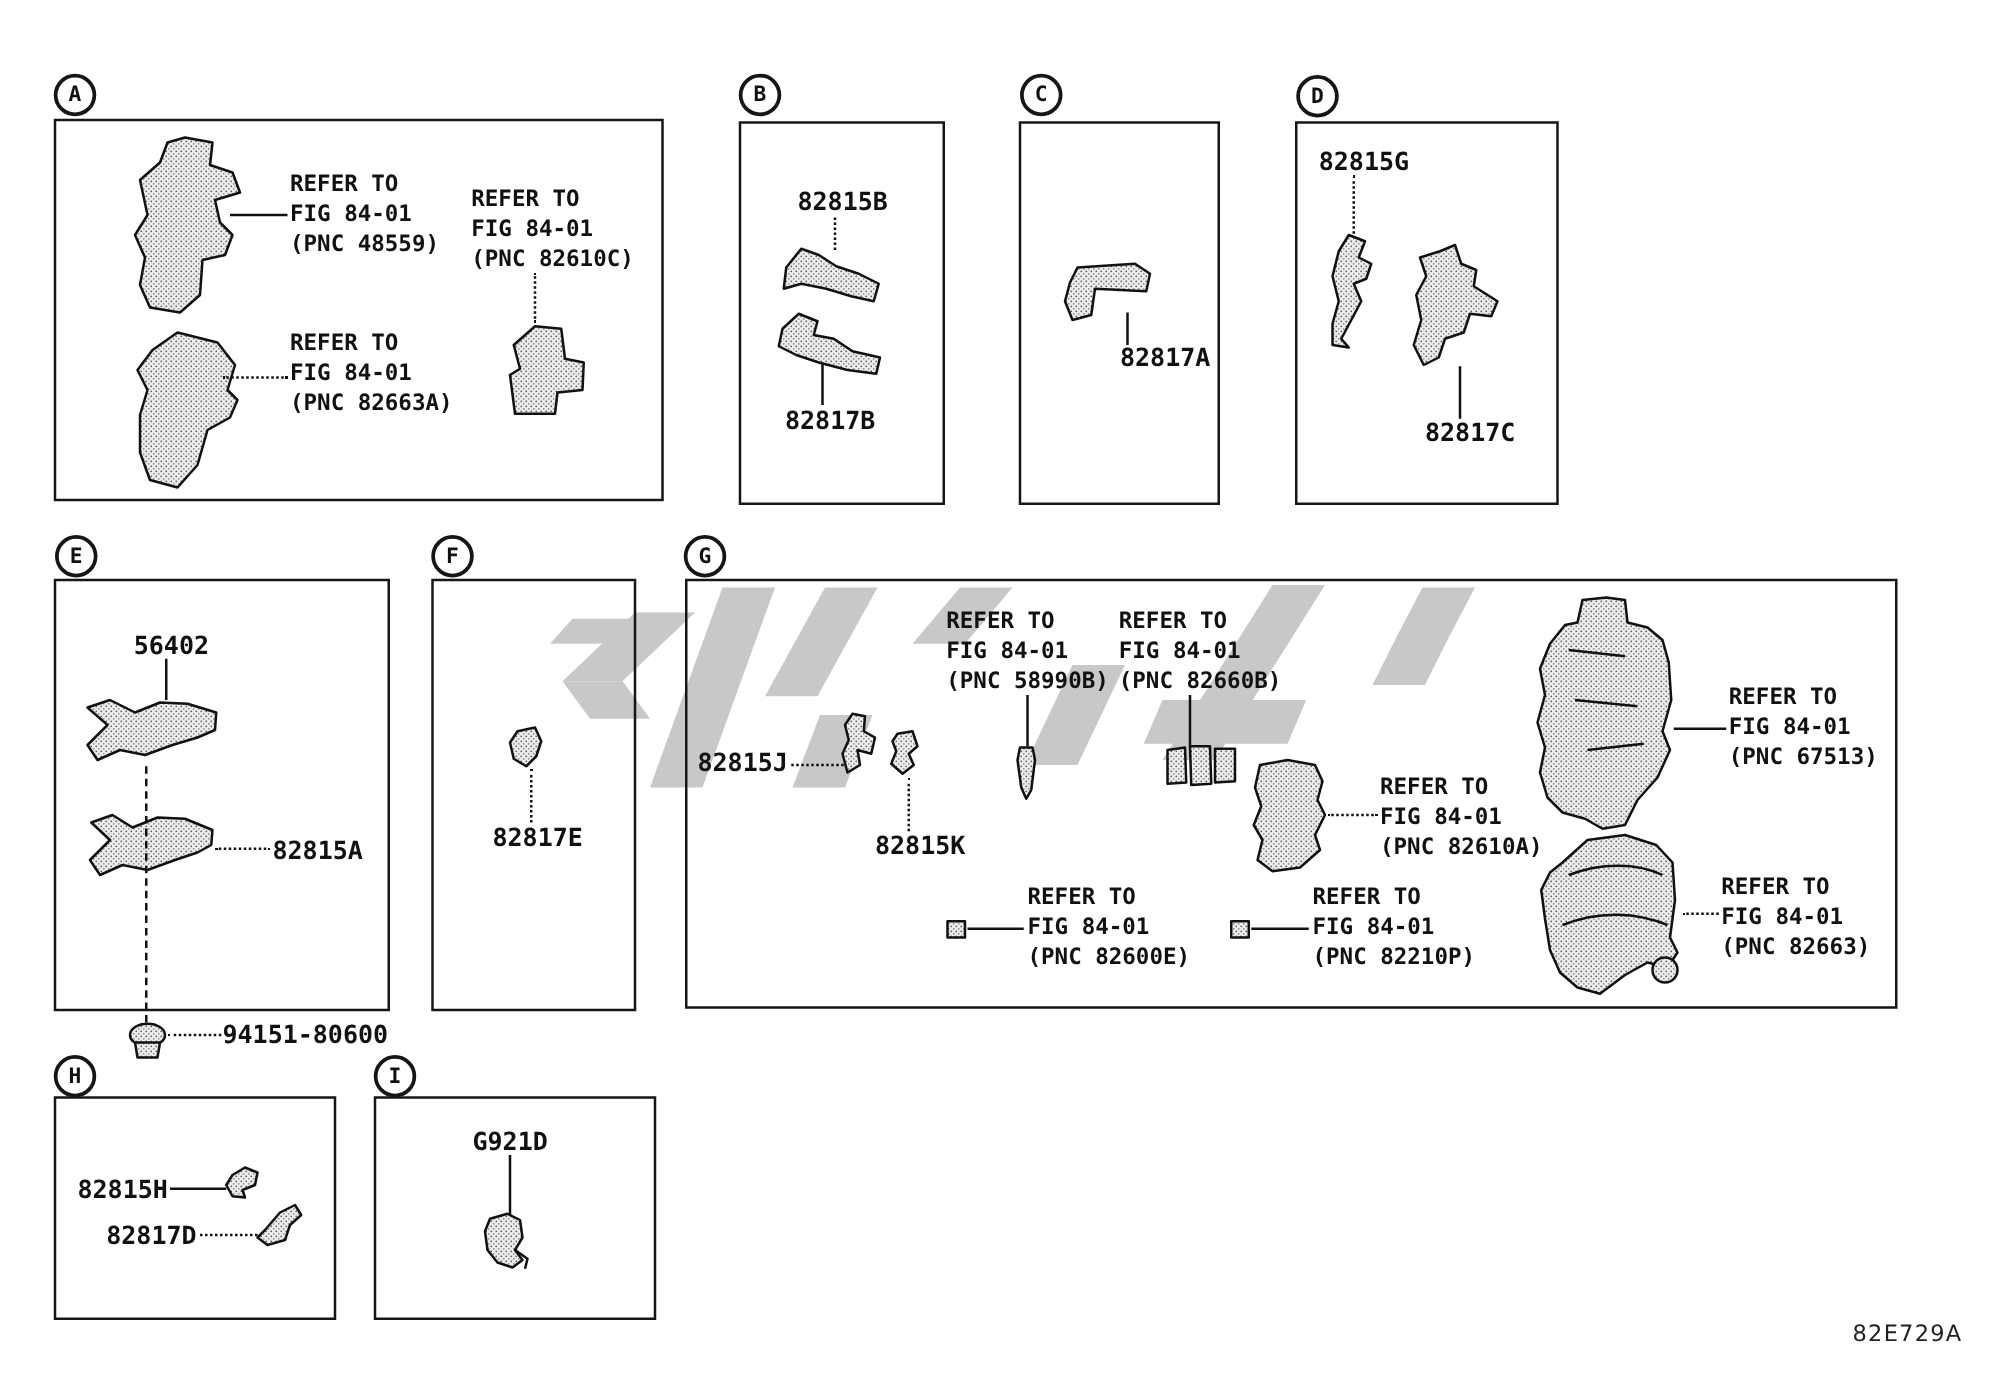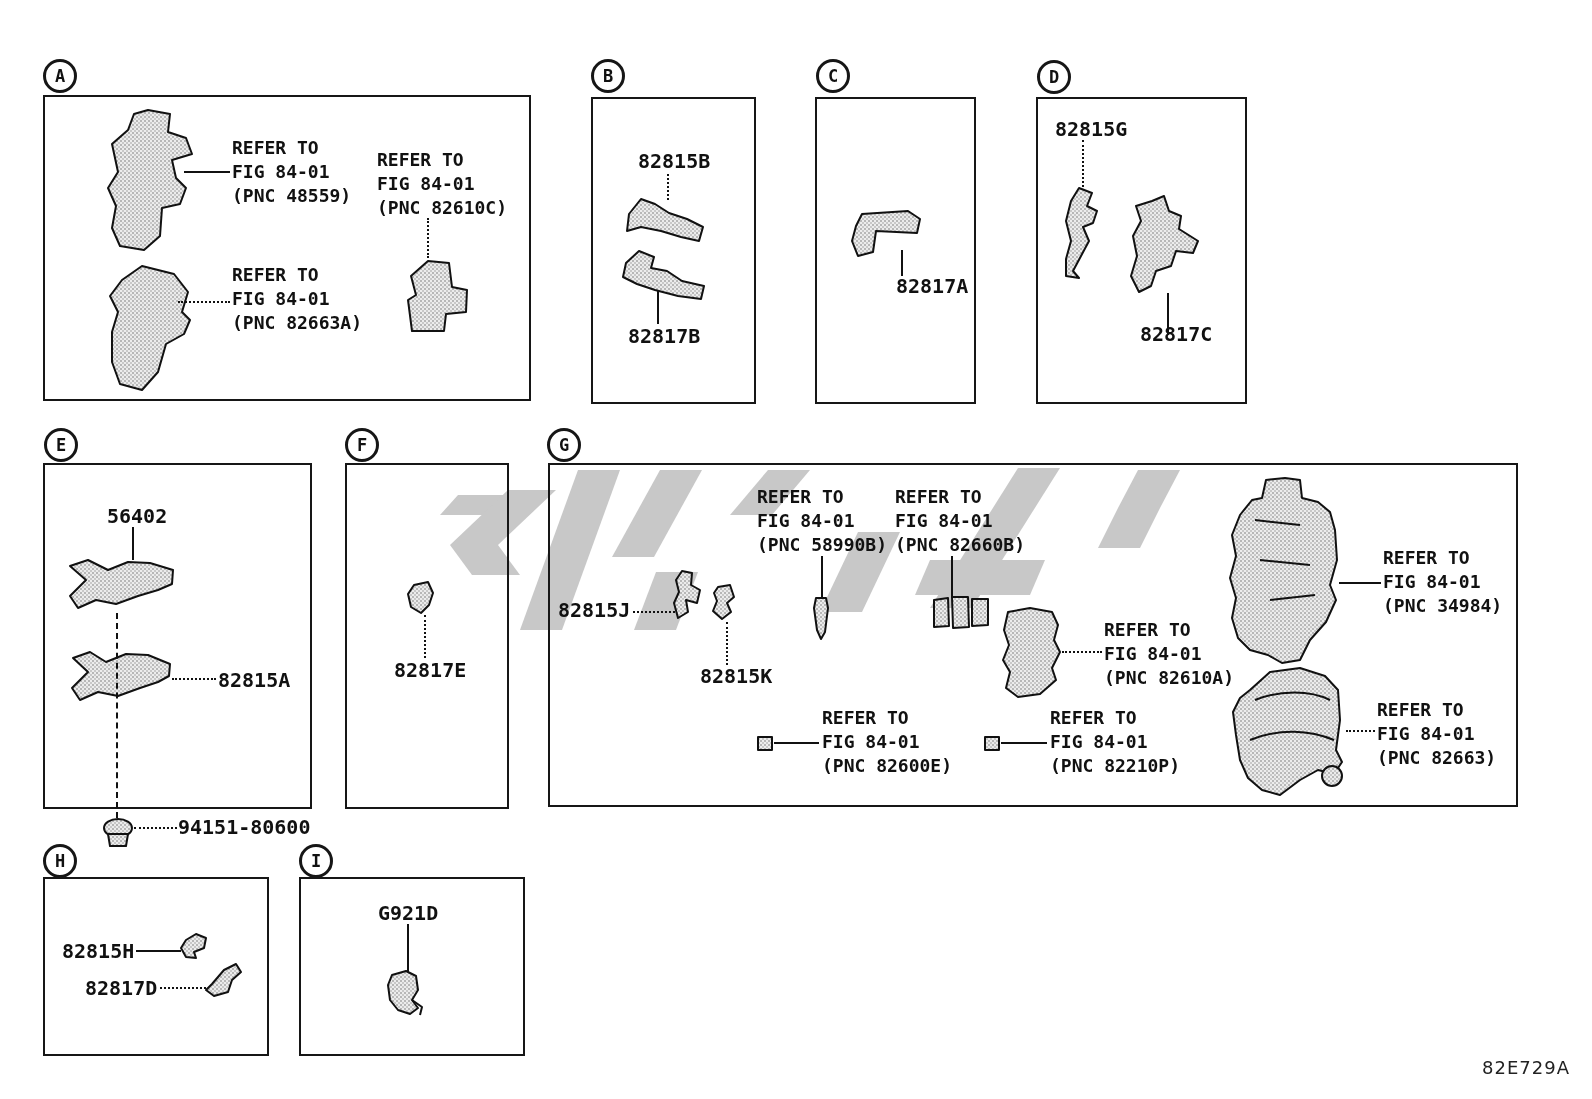--- a/index.html
+++ b/index.html
@@ -169,21 +169,21 @@
 
   <div class="lh-s" style="left:136px;top:950px;width:45px"></div>
   <div class="lh-d" style="left:160px;top:987px;width:46px"></div>
 
   <div class="lv-s" style="left:407px;top:924px;height:48px"></div>
 
   <div class="pn" style="left:638px;top:149px">82815B</div>
   <div class="pn" style="left:628px;top:324px">82817B</div>
   <div class="pn" style="left:896px;top:274px">82817A</div>
   <div class="pn" style="left:1055px;top:117px">82815G</div>
-  <div class="pn" style="left:1140px;top:322px">82817C</div>
+  <div class="pn" style="left:1140px;top:334px">82817C</div>
   <div class="pn" style="left:107px;top:504px">56402</div>
   <div class="pn" style="left:218px;top:668px">82815A</div>
   <div class="pn" style="left:178px;top:815px">94151-80600</div>
   <div class="pn" style="left:394px;top:658px">82817E</div>
   <div class="pn" style="left:558px;top:598px">82815J</div>
   <div class="pn" style="left:700px;top:664px">82815K</div>
   <div class="pn" style="left:62px;top:939px">82815H</div>
   <div class="pn" style="left:85px;top:976px">82817D</div>
   <div class="pn" style="left:378px;top:901px">G921D</div>
 
@@ -223,21 +223,21 @@
     <div>(PNC 82600E)</div>
   </div>
   <div class="ref" style="left:1050px;top:706px">
     <div>REFER TO</div>
     <div>FIG 84-01</div>
     <div>(PNC 82210P)</div>
   </div>
   <div class="ref" style="left:1383px;top:546px">
     <div>REFER TO</div>
     <div>FIG 84-01</div>
-    <div>(PNC 34984)</div>
+    <div>(PNC 67513)</div>
   </div>
   <div class="ref" style="left:1377px;top:698px">
     <div>REFER TO</div>
     <div>FIG 84-01</div>
     <div>(PNC 82663)</div>
   </div>
 
   <div class="code" style="left:1482px;top:1057px">82E729A</div>
 
 </div>

